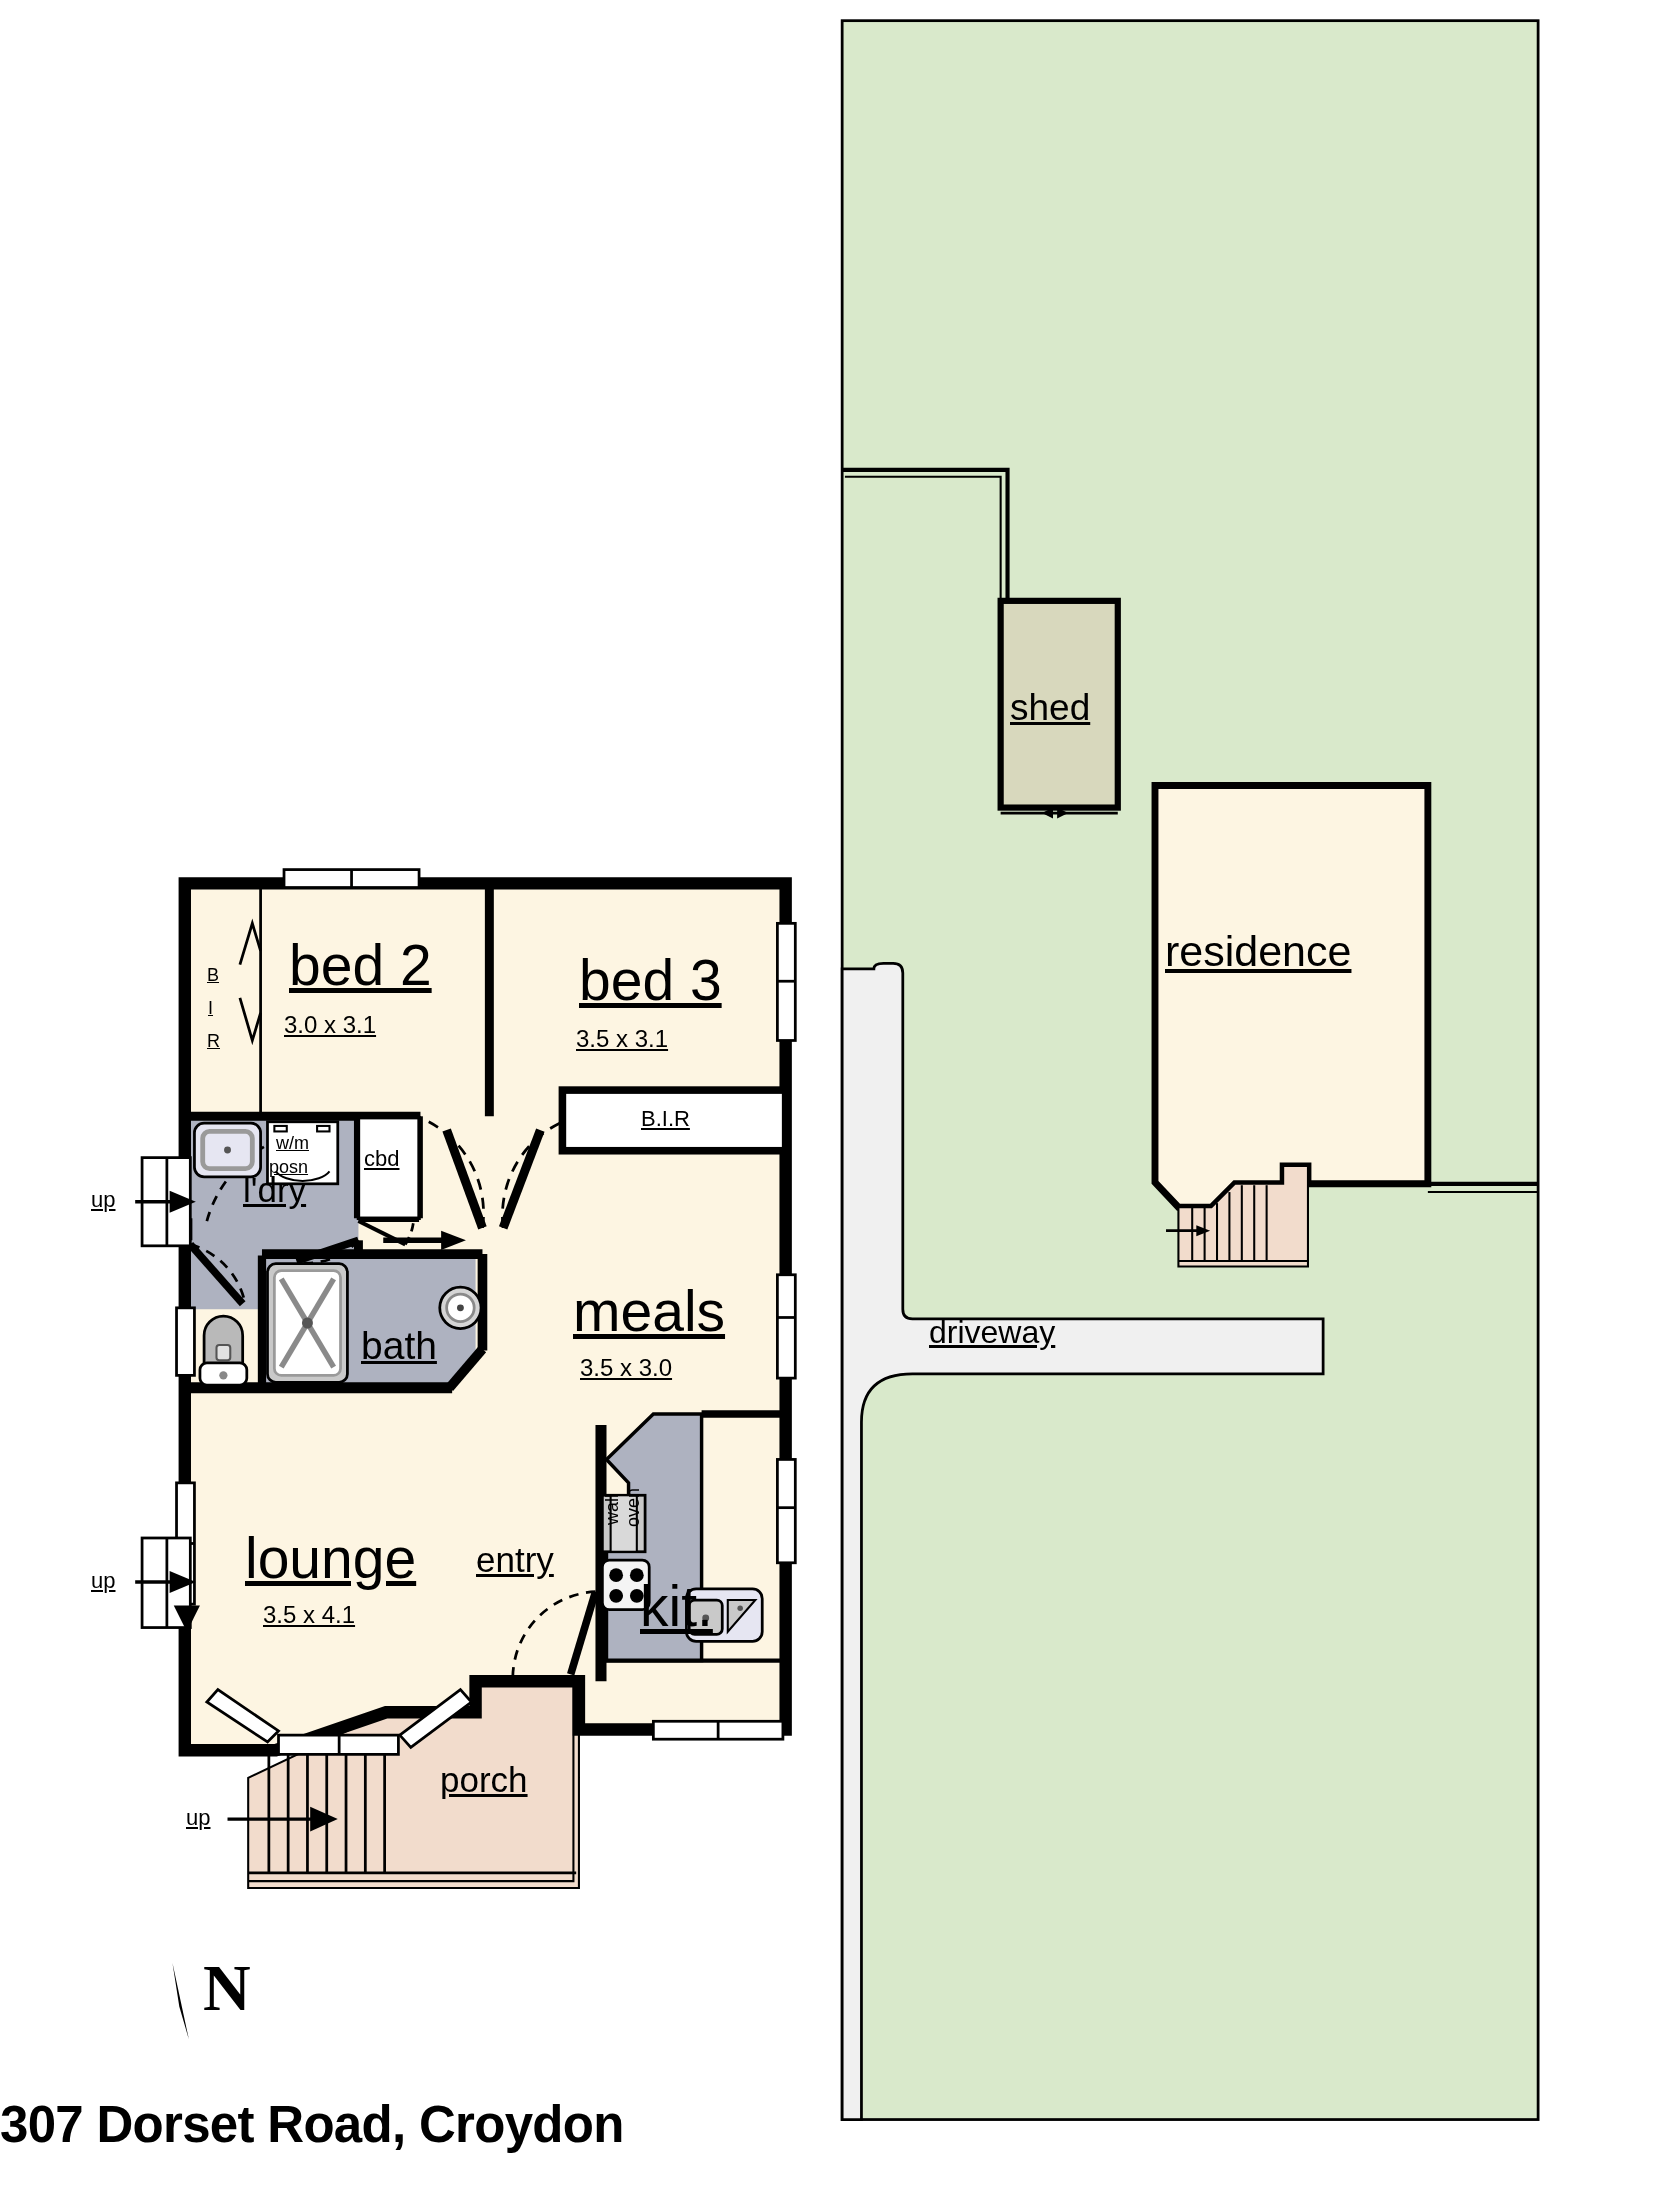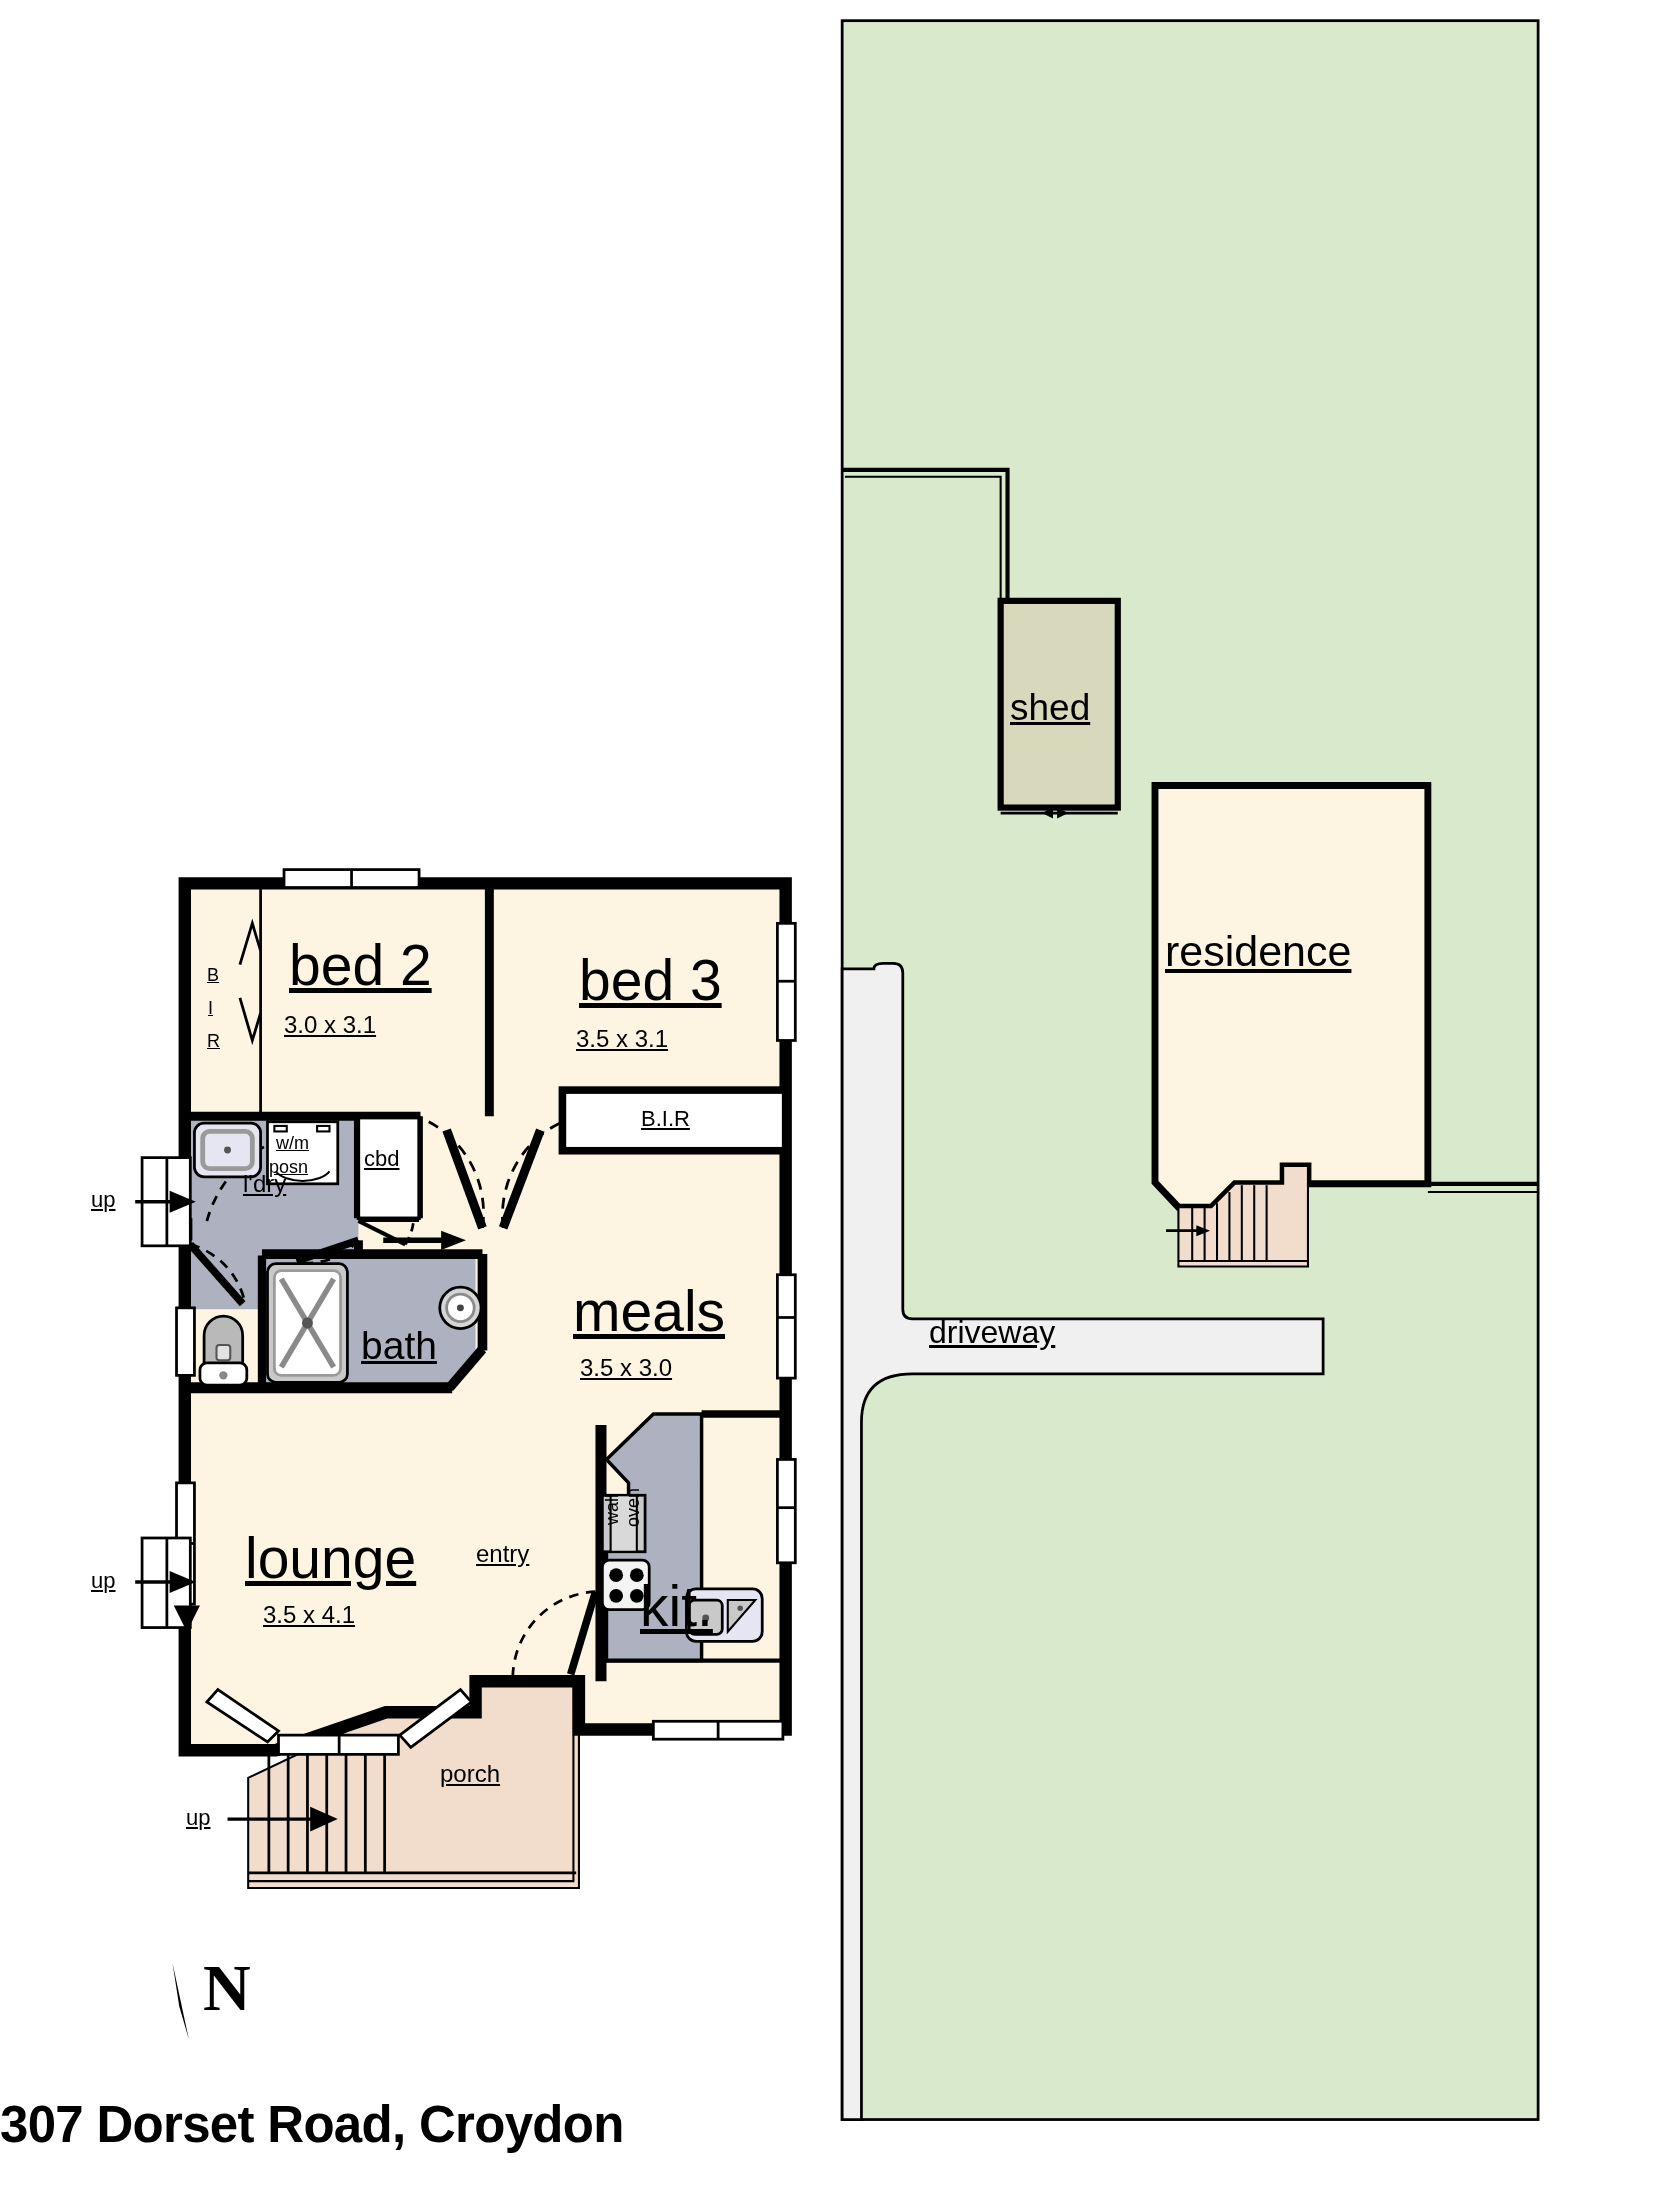--- a/index.html
+++ b/index.html
@@ -12,21 +12,21 @@
   .title{position:absolute;left:0;top:2095px;width:1654px;
          font-size:51px;font-weight:700;letter-spacing:-0.7px;}
   .northN{position:absolute;left:203px;top:1950px;font-family:"Liberation Serif",serif;
           font-size:66px;font-weight:700;}
   
   .room-name{font-size:57px;font-weight:400;}
   .room-dim{font-size:24px;font-weight:400;}
   .room-name-sm{font-size:39px;}
   .tiny{font-size:18px;}
   .small{font-size:22px;}
-  .mid{font-size:24px;}
+  .mid{font-size:35px;}
   .site-name{font-size:37px;}
 </style>
 </head>
 <body>
 
 <div class="stage">
 
   <svg class="plan" viewBox="0 0 2400 3200">
 
     <g>

